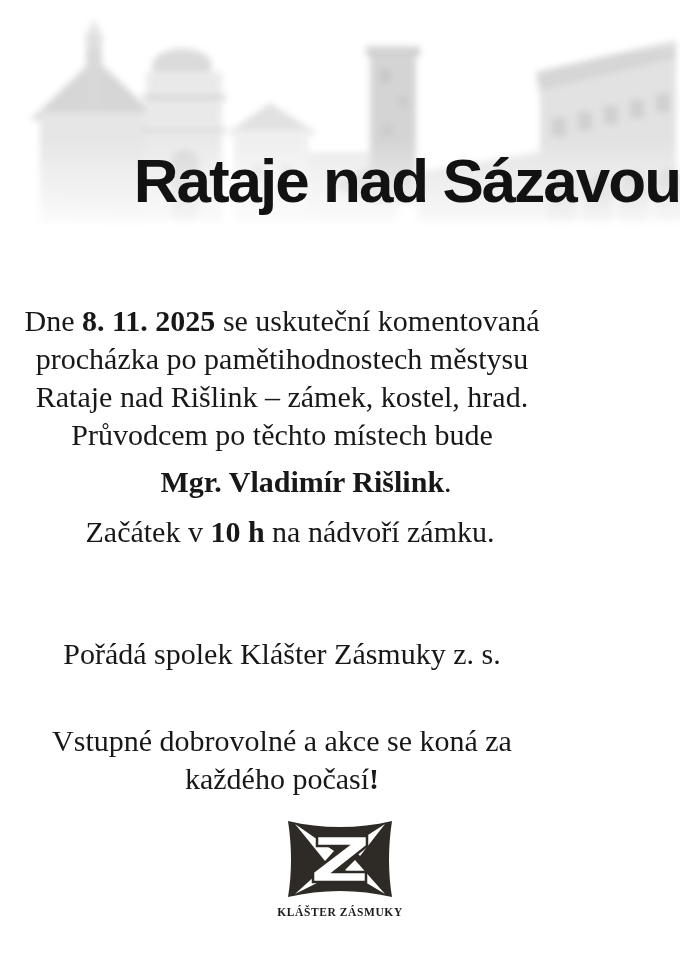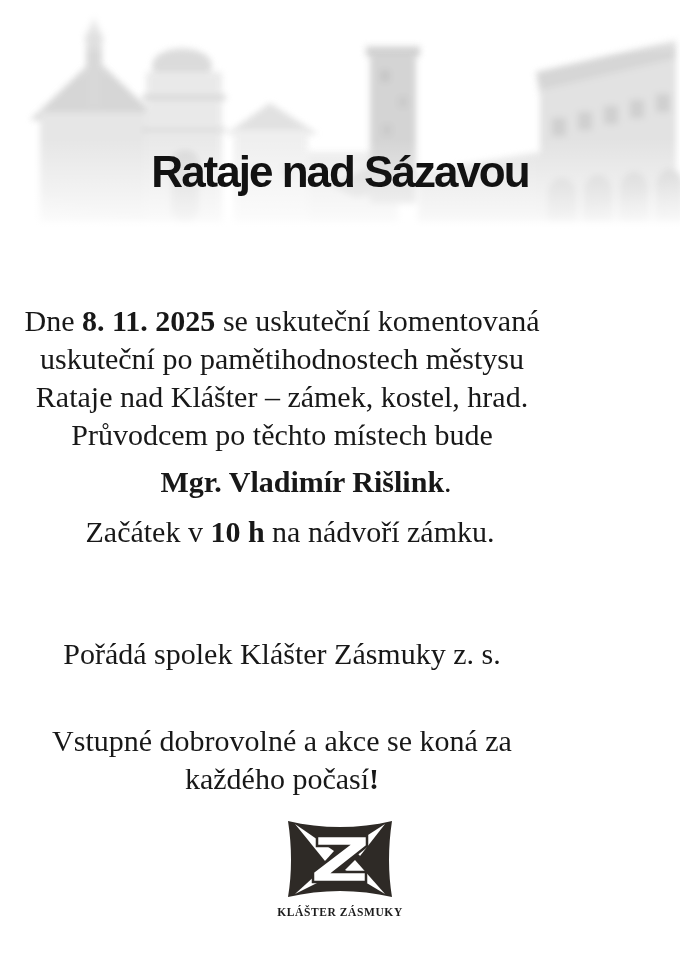--- a/index.html
+++ b/index.html
@@ -12,23 +12,23 @@
   .hero{position:absolute;top:0;left:0;width:680px;height:252px;}
   .hero svg{display:block;width:680px;height:252px;}
   .hero .vignette{
     position:absolute;inset:0;
     background:
       linear-gradient(to bottom, #fff 0%, rgba(255,255,255,0) 22%, rgba(255,255,255,0) 55%, #fff 97%),
       radial-gradient(ellipse 105% 85% at 50% 45%, rgba(255,255,255,0) 55%, rgba(255,255,255,.9) 92%, #fff 100%);
   }
   .poster-title{
     position:absolute;top:150px;left:0;width:100%;
-    text-align:center;
+    text-align:right;
     font-family:"Liberation Sans","DejaVu Sans",sans-serif;
-    font-weight:700;font-size:44px;letter-spacing:-2px;color:#121212;
+    font-weight:700;font-size:62px;letter-spacing:-2px;color:#121212;
     line-height:1;
   }
   
   .txt{position:absolute;left:0;width:564px;text-align:center;font-size:30px;line-height:38px;}
   .b{font-weight:700;}
   .intro{top:302px;}
   .guide-line{top:462px;line-height:40px;margin-left:24px;}
   .start-line{top:512px;line-height:40px;margin-left:8px;}
   .organizer-line{top:634px;line-height:40px;}
   .admission{top:722px;}
@@ -95,22 +95,22 @@
         <path d="M656,222 v-34 a14,19 0 0 1 28,0 v34 Z" fill="#c7c7c7"></path>
       </g>
     </svg>
     <div class="vignette"></div>
   </div>
 
   <div class="poster-title">Rataje nad Sázavou</div>
 
   <div class="txt intro">
     <div><span>Dne </span><span class="b">8. 11. 2025</span><span> se uskuteční komentovaná</span></div>
-    <div>uskuteční po pamětihodnostech městysu</div>
-    <div>Rataje nad Klášter – zámek, kostel, hrad.</div>
+    <div>procházka po pamětihodnostech městysu</div>
+    <div>Rataje nad Rišlink – zámek, kostel, hrad.</div>
     <div>Průvodcem po těchto místech bude</div>
   </div>
 
   <div class="txt guide-line"><span class="b">Mgr. Vladimír Rišlink</span><span>.</span></div>
 
   <div class="txt start-line"><span>Začátek v </span><span class="b">10 h</span><span> na nádvoří zámku.</span></div>
 
   <div class="txt organizer-line">Pořádá spolek Klášter Zásmuky z. s.</div>
 
   <div class="txt admission">

